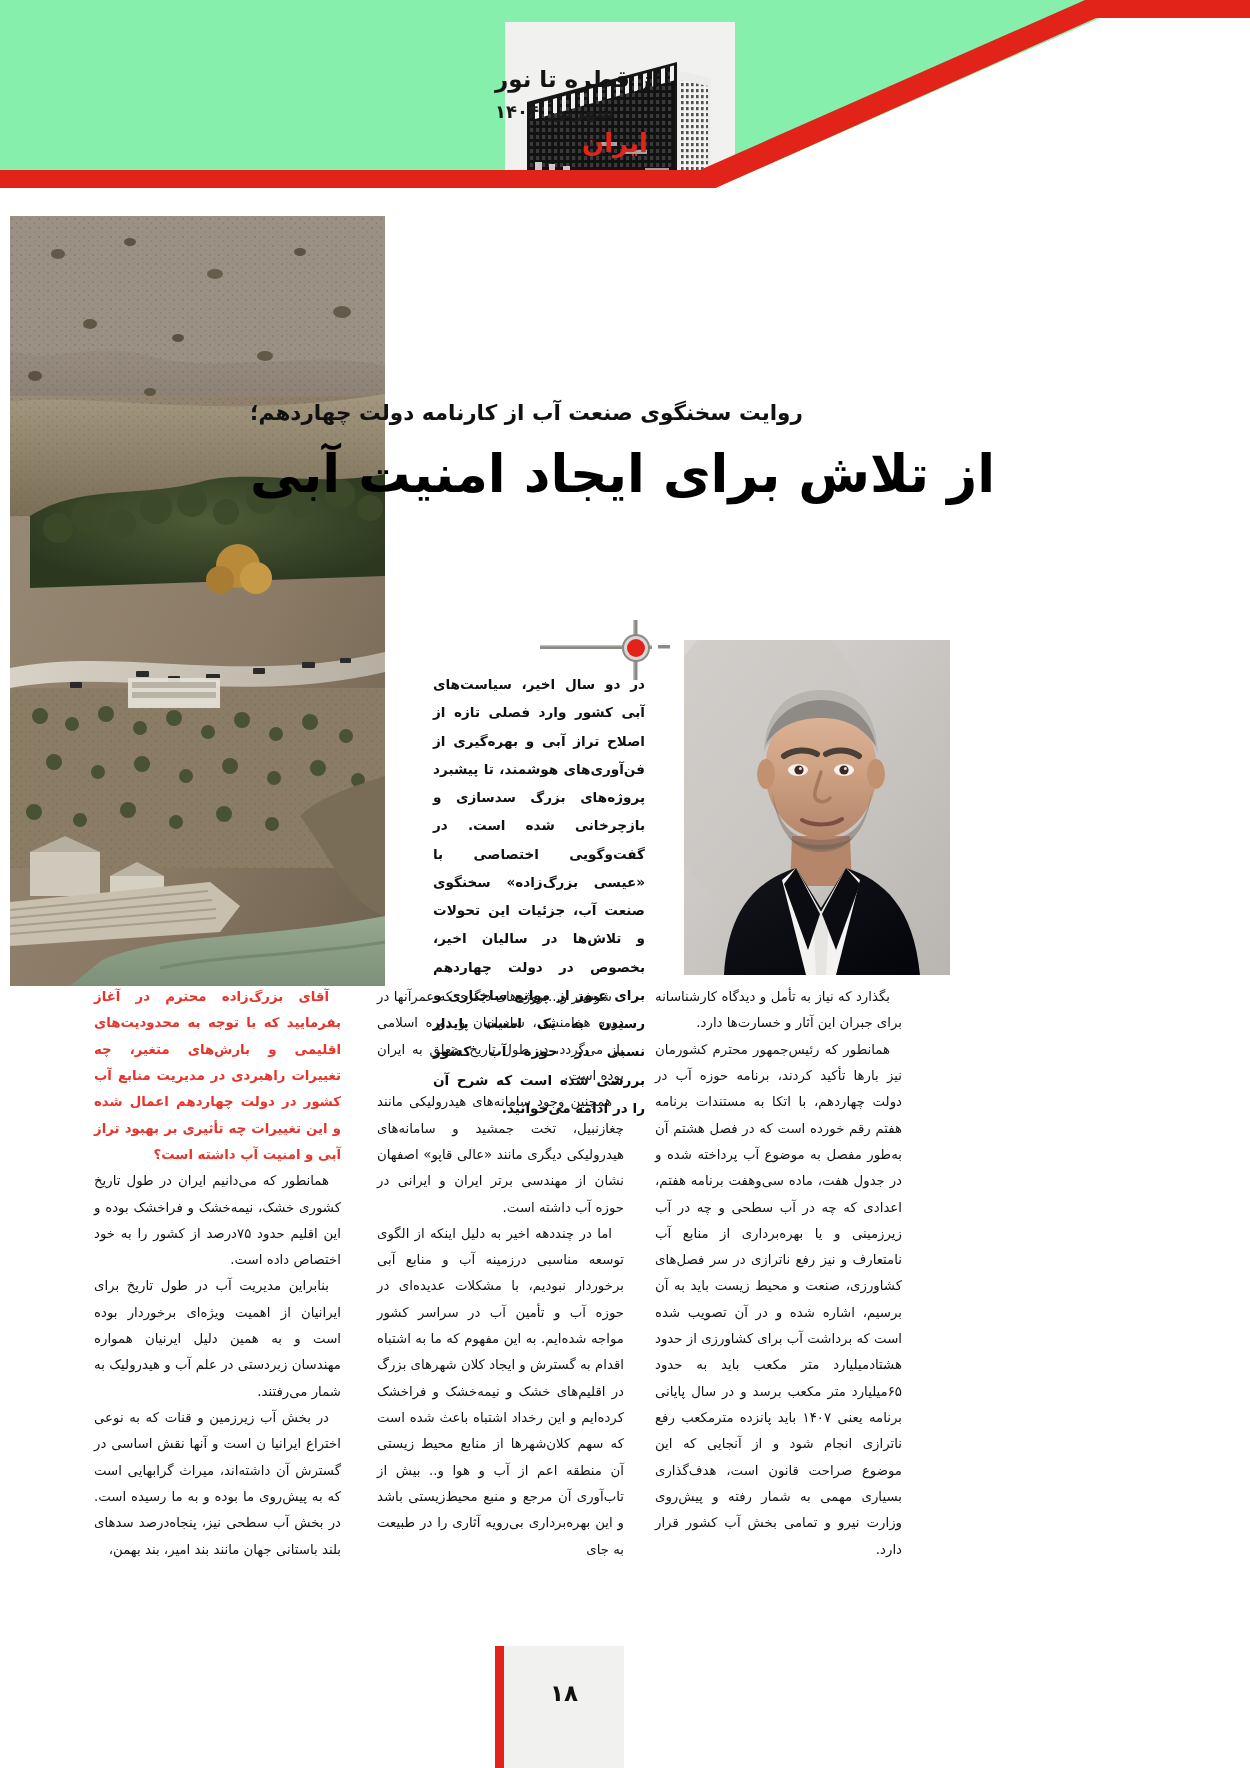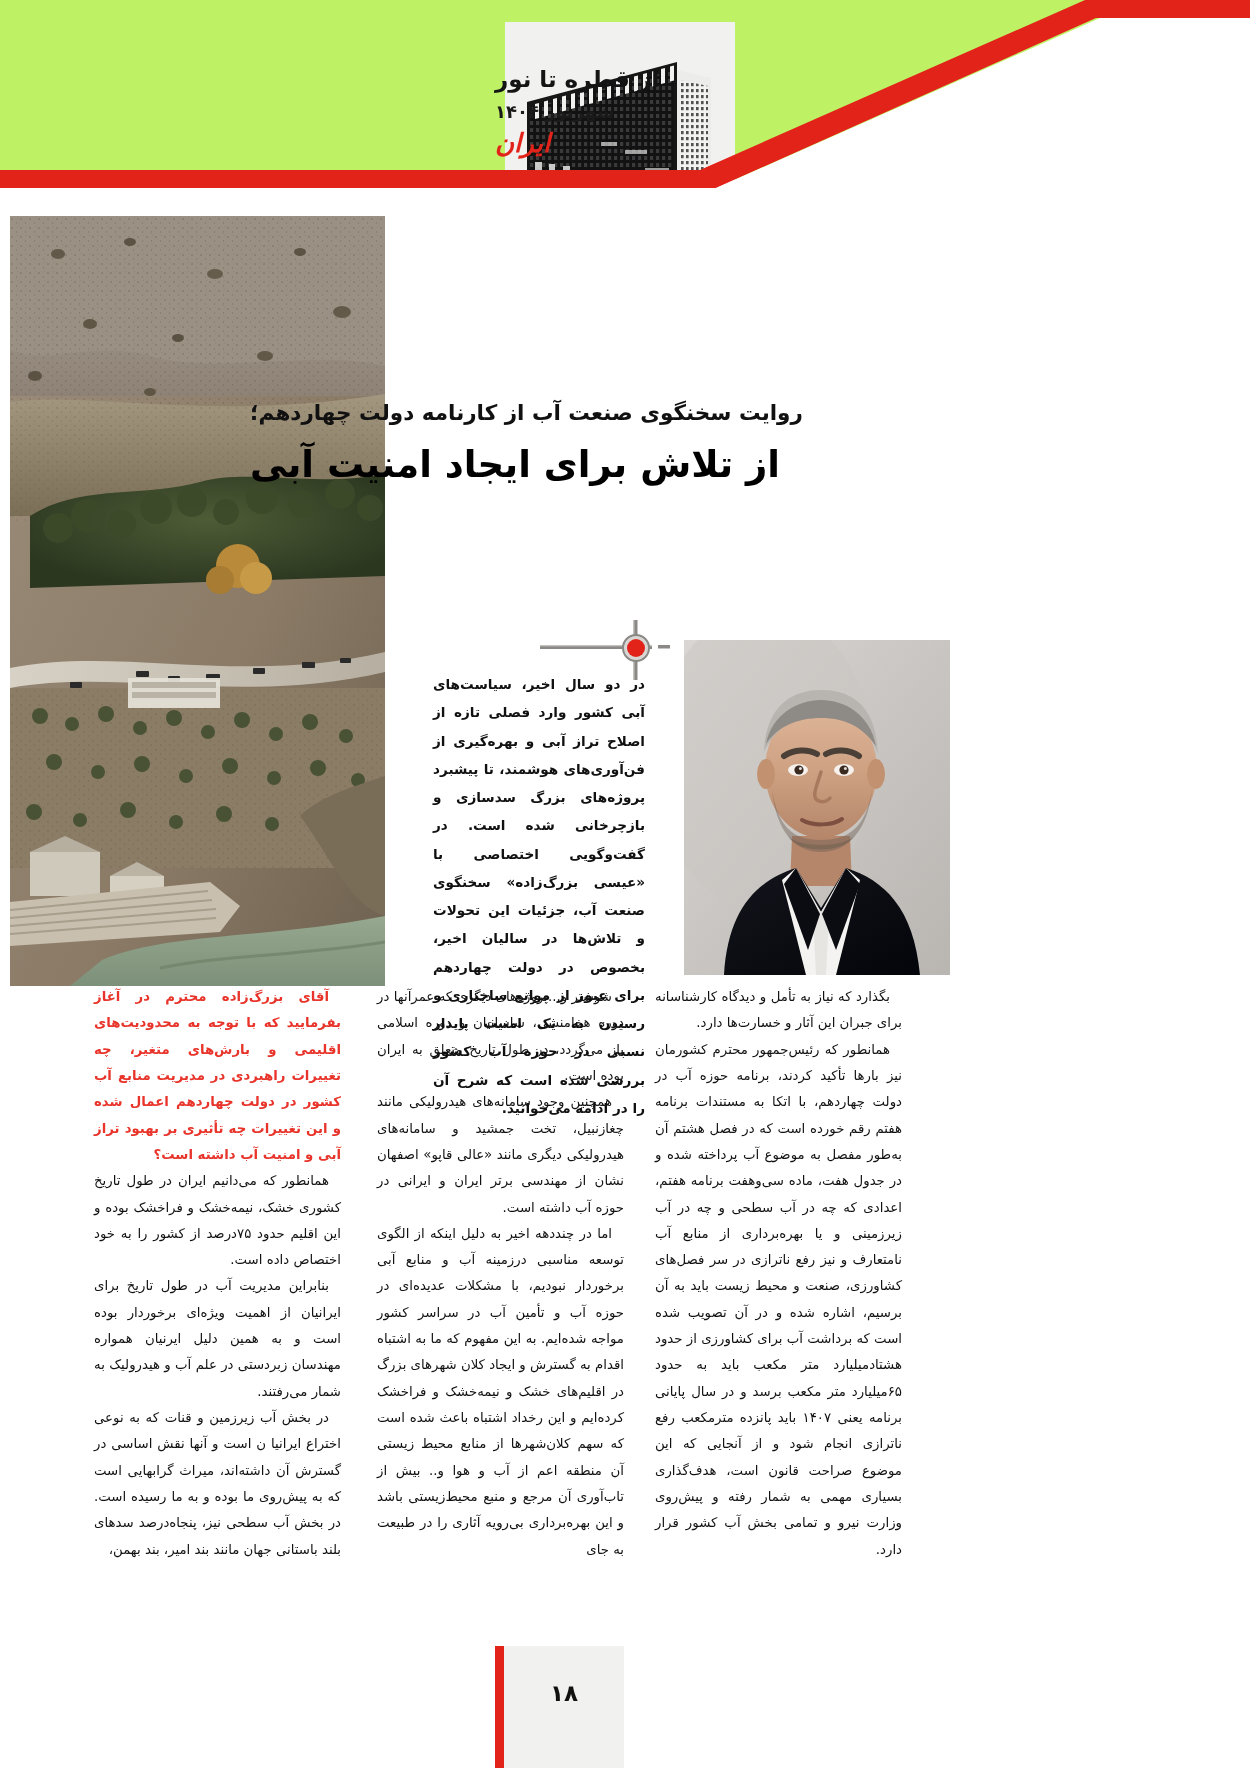--- a/index.html
+++ b/index.html
@@ -6,21 +6,21 @@
   html,body{margin:0;padding:0;background:#ffffff;}
   body{
     width:1250px;height:1768px;position:relative;overflow:hidden;
     font-family:"DejaVu Sans","Liberation Sans",sans-serif;
     background:#ffffff;
   }
 
   
   .header{
     position:absolute;left:0;top:0;width:1250px;height:196px;
-    background:#bef264;overflow:hidden;
+    background:#86efac;overflow:hidden;
   }
   
   .header-wedge{
     position:absolute;right:0;top:0;width:230px;height:196px;
     background:#ffffff;
     clip-path:polygon(100% 0,100% 100%,0 100%);
   }
   .header-redline{
     position:absolute;left:0;bottom:0;width:1250px;height:196px;
     pointer-events:none;
@@ -32,22 +32,21 @@
   .masthead .m1{
     font-size:23px;font-weight:bold;color:#141414;letter-spacing:0;
     line-height:1.2;white-space:nowrap;text-align:left;
   }
   .masthead .m2{
     font-size:18px;font-weight:bold;color:#1a1a1a;margin-top:7px;
     line-height:1.2;white-space:nowrap;text-align:left;
   }
   .masthead .m3{
     font-size:26px;font-weight:bold;color:#e2231a;margin-top:6px;
-    line-height:1.2;white-space:nowrap;text-align:left;
-    font-style:italic;
+    line-height:1.2;white-space:nowrap;text-align:center;
   }
   
   .building{
     position:absolute;left:505px;top:22px;width:230px;height:174px;
     overflow:hidden;
   }
   .building svg{display:block;}
 
   
   .aerial{
@@ -57,22 +56,22 @@
   .aerial svg{display:block;}
 
   
   .kicker{
     position:absolute;right:255px;top:400px;width:745px;
     text-align:left;direction:rtl;
     font-size:21.5px;font-weight:bold;color:#111;letter-spacing:-.2px;
   }
   .headline{
     position:absolute;right:255px;top:440px;width:745px;
-    text-align:left;direction:rtl;
-    font-size:37px;font-weight:bold;color:#000;line-height:1.33;
+    text-align:right;direction:rtl;
+    font-size:52px;font-weight:bold;color:#000;line-height:1.33;
     letter-spacing:-1px;
   }
   .headline .l2{display:block;}
 
   
   .crosshair{position:absolute;left:540px;top:620px;width:130px;height:60px;}
   .vrule{
     position:absolute;left:698px;top:648px;width:5px;height:320px;
     background:linear-gradient(to right,#b4b2ae 0 2px,#6e6c68 2px 4px,#c9c7c3 4px 5px);
   }

